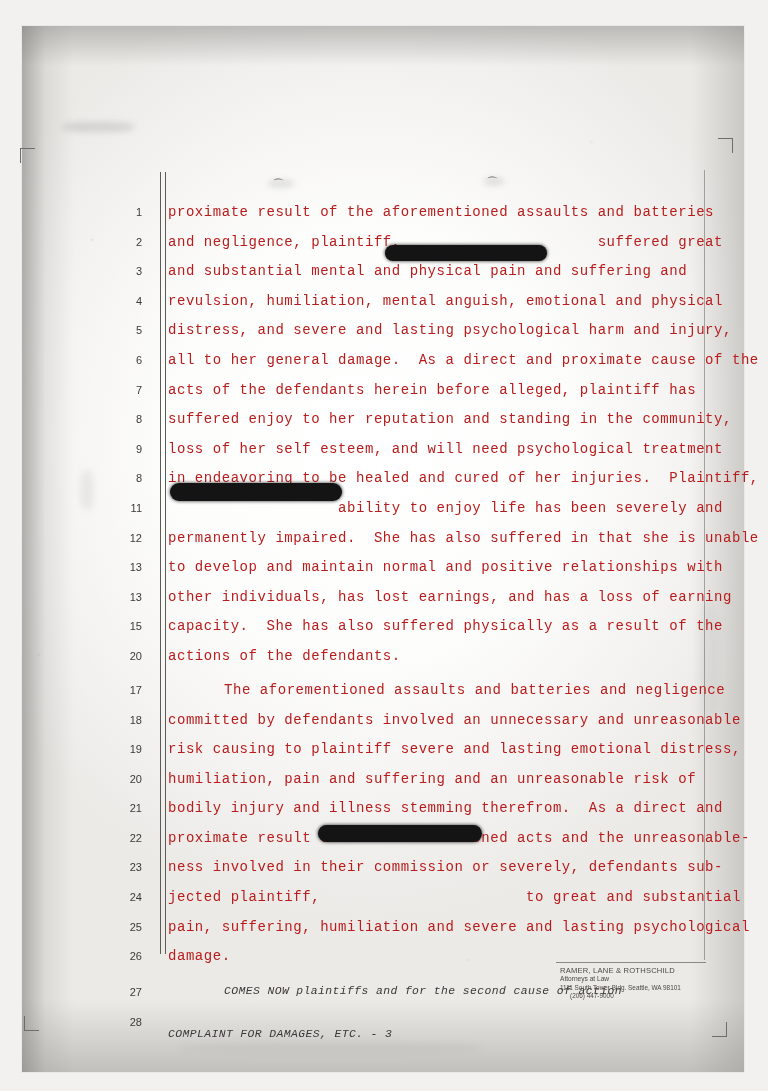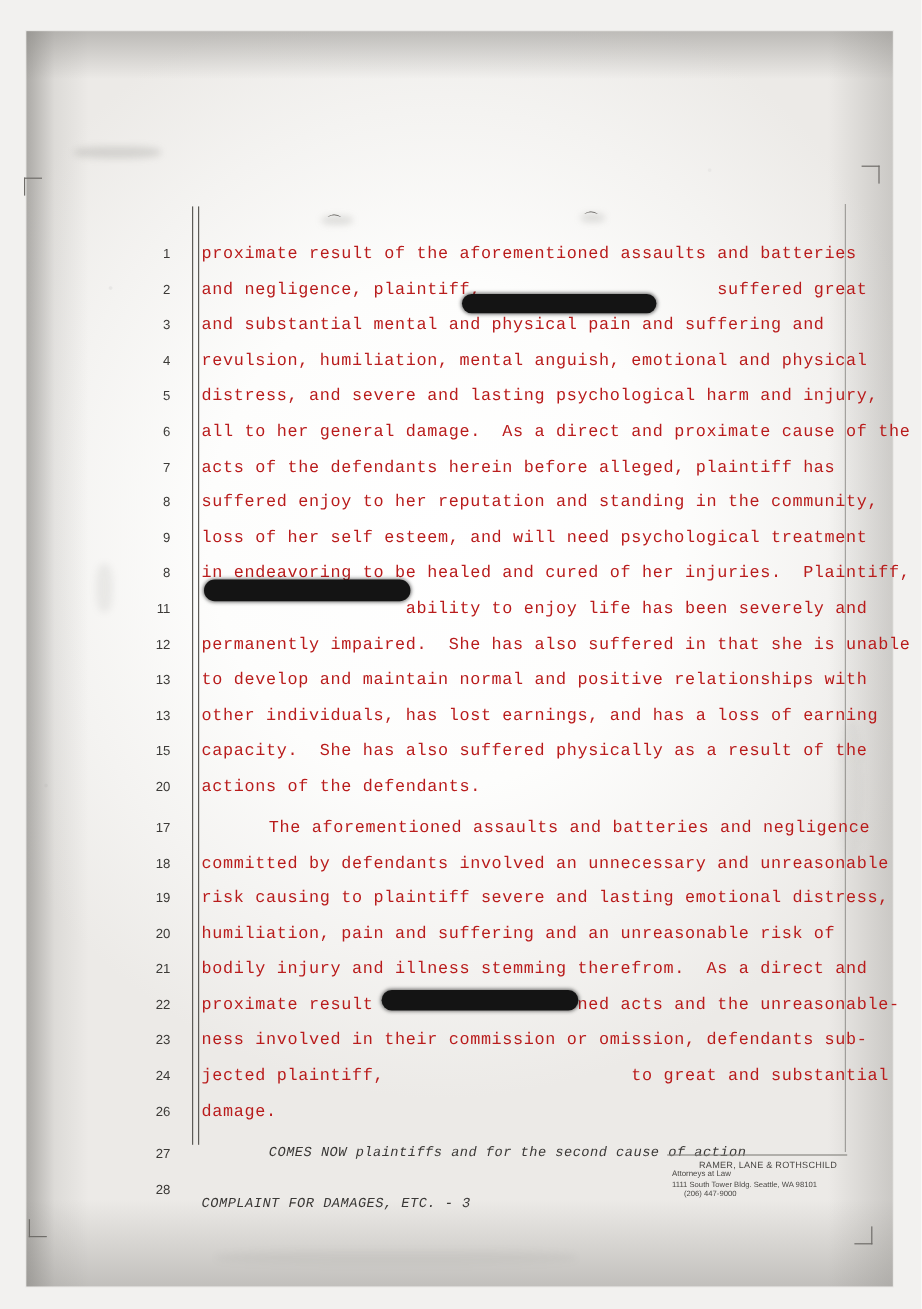--- a/index.html
+++ b/index.html
@@ -135,21 +135,21 @@
   
   .footer-block {
     position: absolute;
     left: 560px;
     top: 966px;
     width: 160px;
     font-family: "Liberation Sans", sans-serif;
     color: #4a4845;
     line-height: 1.25;
   }
-  .footer-line1 { font-size: 7.6px; letter-spacing: 0.2px; text-align: center; }
+  .footer-line1 { font-size: 7.6px; letter-spacing: 0.2px; }
   .footer-line2 { font-size: 6.6px; }
   .footer-line3 { font-size: 6.4px; }
   .footer-line4 { font-size: 6.4px; padding-left: 10px; }
   .footer-rule {
     position: absolute;
     left: 556px;
     top: 962px;
     width: 150px;
     height: 1px;
     background: #8a8884;
@@ -278,25 +278,29 @@
     <div class="line-row">
       <span class="line-no">21</span>
       <span class="line-text">bodily injury and illness stemming therefrom.  As a direct and</span>
     </div>
     <div class="line-row">
       <span class="line-no">22</span>
       <span class="line-text">proximate result of the aforementioned acts and the unreasonable-</span>
     </div>
     <div class="line-row">
       <span class="line-no">23</span>
-      <span class="line-text">ness involved in their commission or omission, defendants sub-</span>
+      <span class="line-text">ness involved in their commission or severely, defendants sub-</span>
     </div>
     <div class="line-row">
       <span class="line-no">24</span>
       <span class="line-text">jected plaintiff,                       to great and substantial</span>
+    </div>
+    <div class="line-row">
+      <span class="line-no">25</span>
+      <span class="line-text">pain, suffering, humiliation and severe and lasting psychological</span>
     </div>
     <div class="line-row">
       <span class="line-no">26</span>
       <span class="line-text">damage.</span>
     </div>
     <div class="line-row" style="height:34px;">
       <span class="line-no" style="top:12px;">27</span>
       <span class="line-text indent faint small" style="top:11px;">COMES NOW plaintiffs and for the second cause of action</span>
     </div>
     <div class="line-row">

